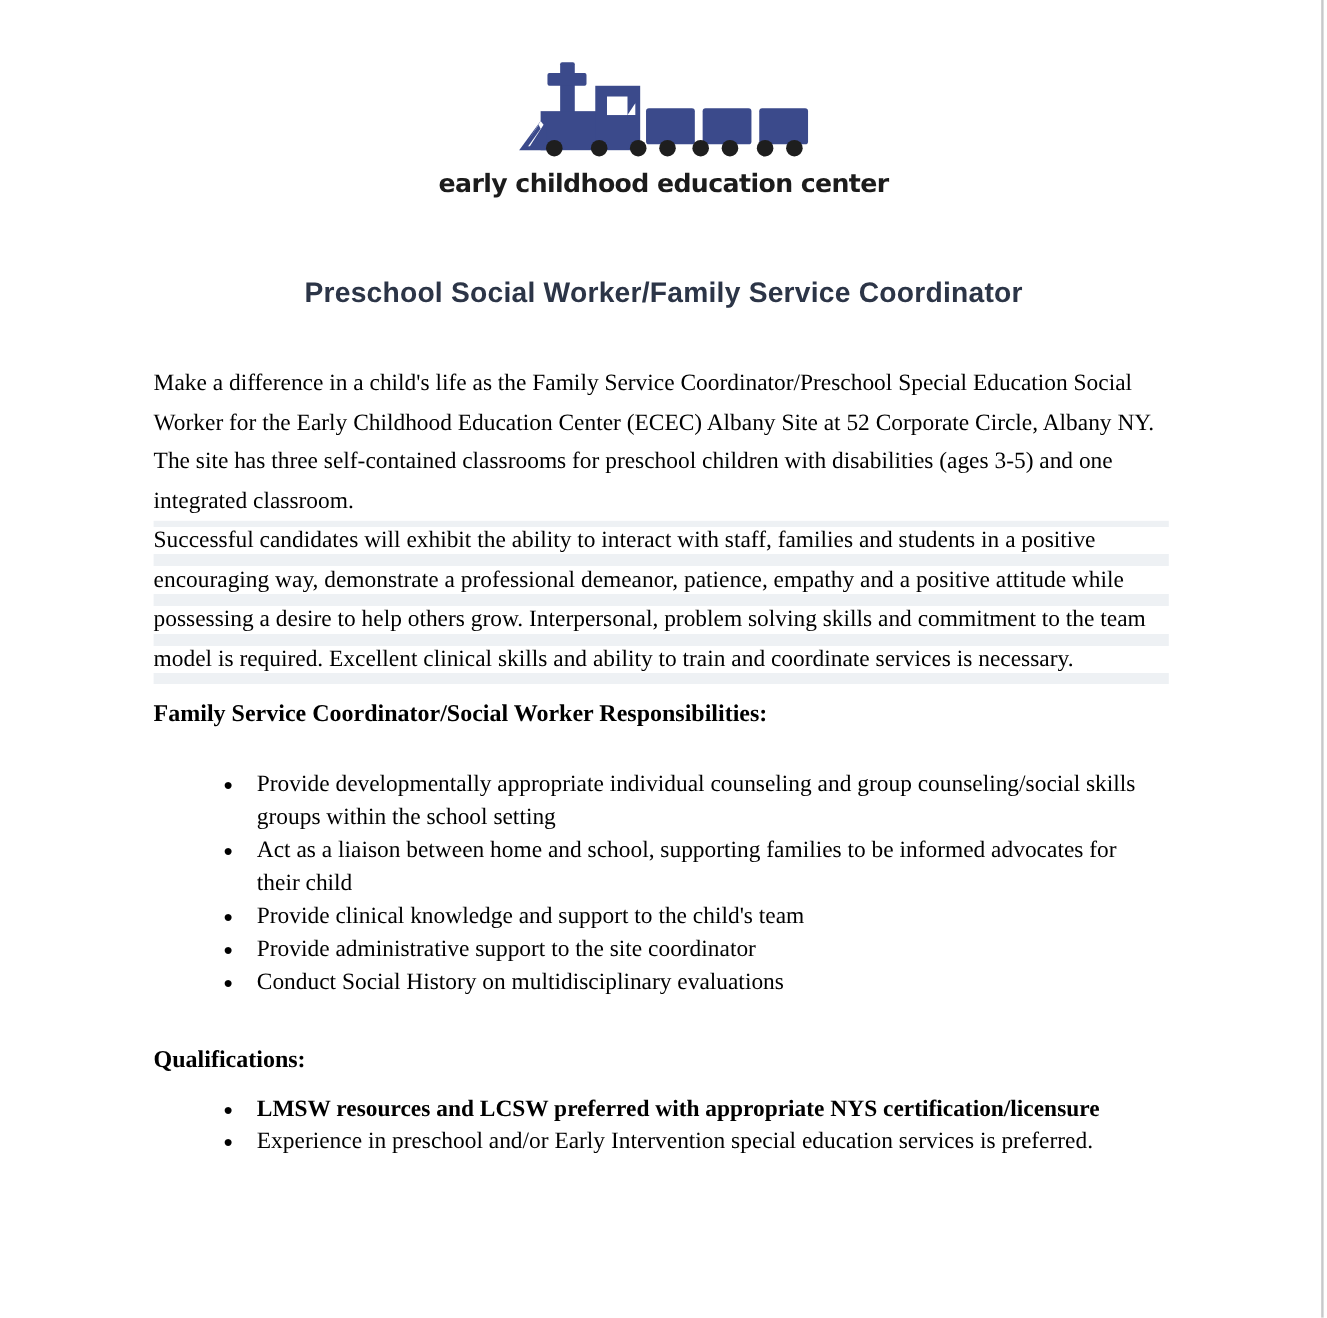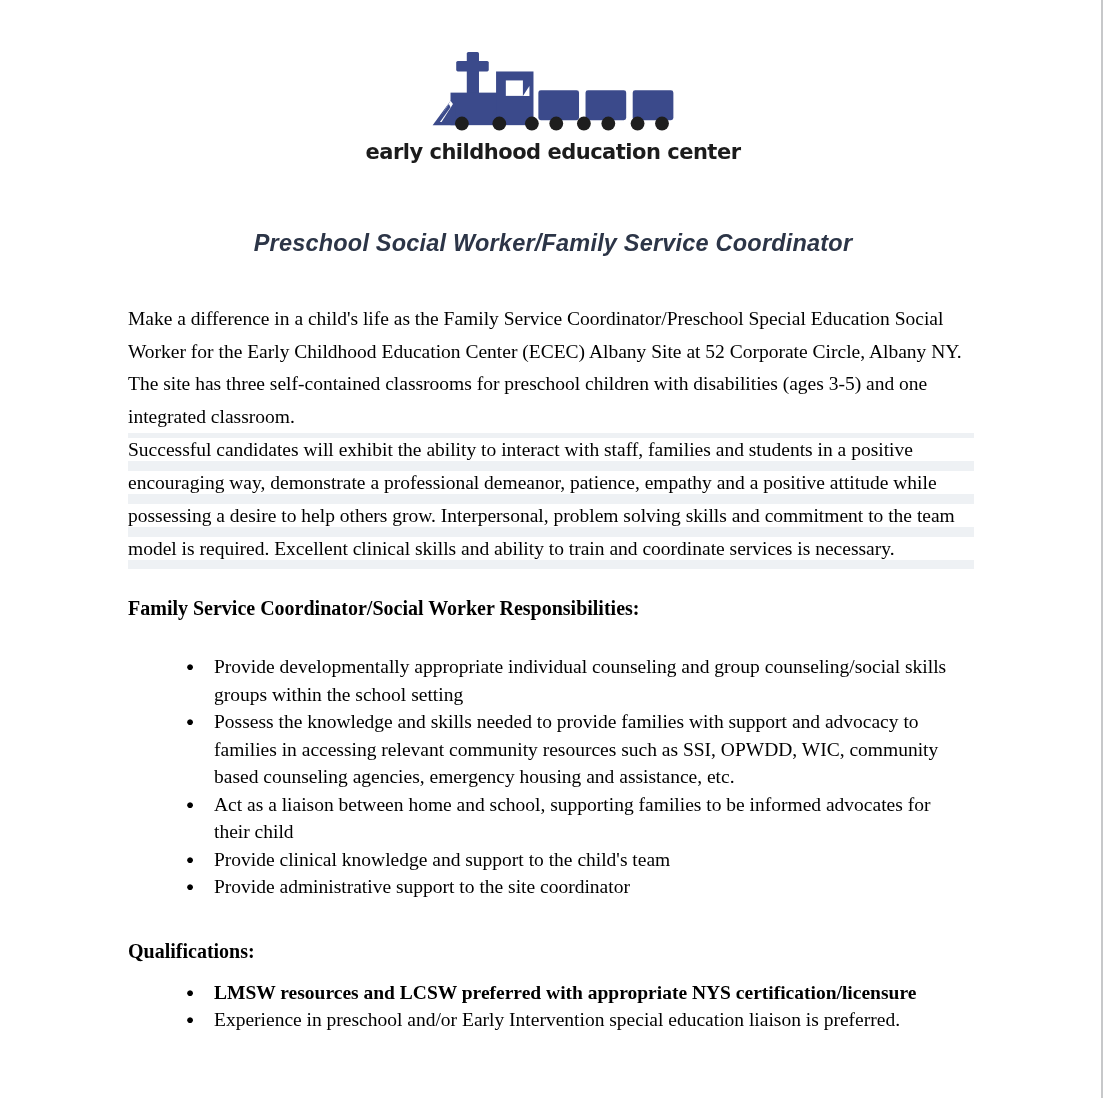--- a/index.html
+++ b/index.html
@@ -33,21 +33,20 @@
     letter-spacing: -0.5px;
     color: #1c1c1c;
   }
 
   
   .doc-title {
     margin-top: 66px;
     text-align: center;
     font-family: "Liberation Sans", sans-serif;
     font-weight: 700;
-    font-style: italic;
     font-size: 23.5px;
     color: #2c3547;
     letter-spacing: 0.2px;
   }
 
   
   .content { padding-left: 128px; padding-right: 83px; }
 
   .intro-para {
     margin-top: 46px;
@@ -63,21 +62,21 @@
     padding-bottom: 4px;
     background: repeating-linear-gradient(
       to bottom,
       #eef1f4 0px, #eef1f4 5px,
       #ffffff 5px, #ffffff 28px,
       #eef1f4 28px, #eef1f4 33px
     );
   }
 
   .section-heading {
-    margin-top: 28px;
+    margin-top: 14px;
     font-size: 20px;
     font-weight: 700;
   }
   .qual-heading { margin-top: 39px; }
 
   ul.bullet-list {
     list-style: none;
     margin-top: 33px;
     margin-left: 58px;
     width: 762px;
@@ -143,27 +142,27 @@
   <div class="content">
 
     <p class="intro-para">Make a difference in a child's life as the Family Service Coordinator/Preschool Special Education Social Worker for the Early Childhood Education Center (ECEC) Albany Site at 52 Corporate Circle, Albany NY. The site has three self-contained classrooms for preschool children with disabilities (ages 3-5) and one integrated classroom.</p>
 
     <p class="hl-para">Successful candidates will exhibit the ability to interact with staff, families and students in a positive encouraging way, demonstrate a professional demeanor, patience, empathy and a positive attitude while possessing a desire to help others grow. Interpersonal, problem solving skills and commitment to the team model is required. Excellent clinical skills and ability to train and coordinate services is necessary.</p>
 
     <h3 class="section-heading">Family Service Coordinator/Social Worker Responsibilities:</h3>
 
     <ul class="bullet-list resp-list">
       <li>Provide developmentally appropriate individual counseling and group counseling/social skills groups within the school setting</li>
-      <li>Possess the knowledge and skills needed to provide families with support and advocacy to families in accessing relevant community resources such as SSI, OPWDD, WIC, community based counseling agencies, emergency housing and assistance, etc.</li>
       <li>Act as a liaison between home and school, supporting families to be informed advocates for their child</li>
       <li>Provide clinical knowledge and support to the child's team</li>
       <li>Provide administrative support to the site coordinator</li>
+      <li>Conduct Social History on multidisciplinary evaluations</li>
     </ul>
 
     <h3 class="section-heading qual-heading">Qualifications:</h3>
 
     <ul class="bullet-list qual-list">
       <li class="bold-item">LMSW resources and LCSW preferred with appropriate NYS certification/licensure</li>
-      <li>Experience in preschool and/or Early Intervention special education liaison is preferred.</li>
+      <li>Experience in preschool and/or Early Intervention special education services is preferred.</li>
     </ul>
 
   </div>
 </div>
 
 </body></html>

